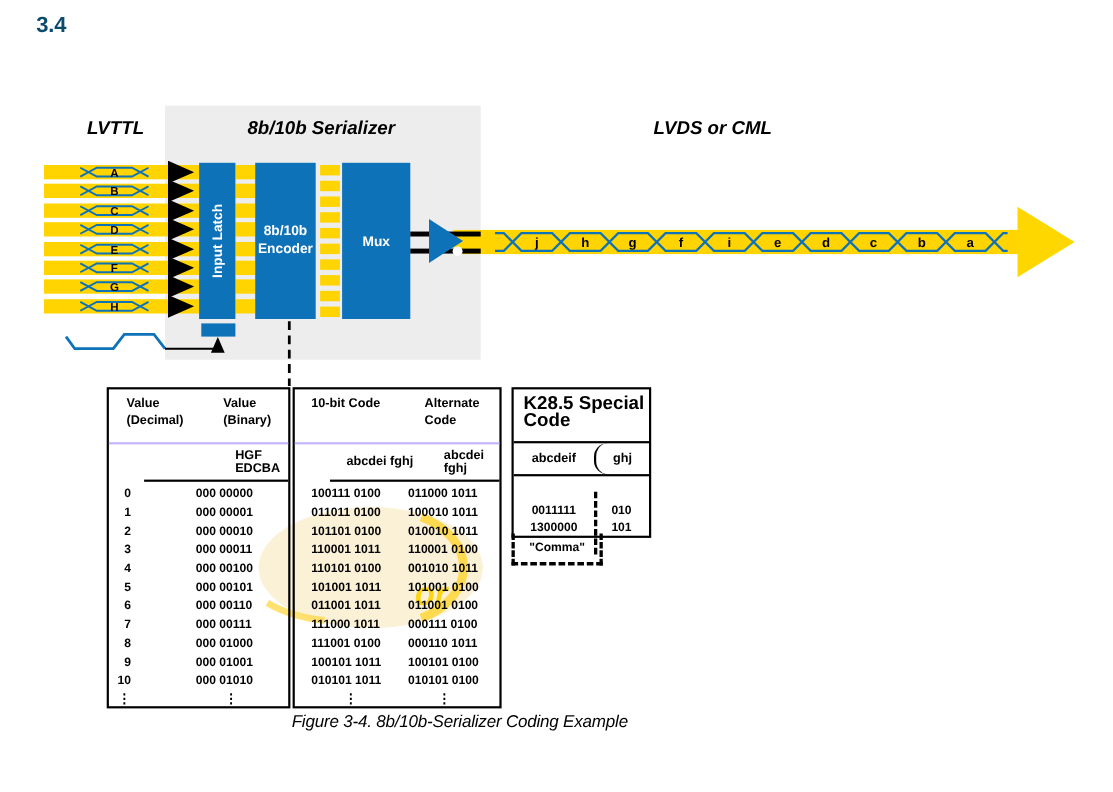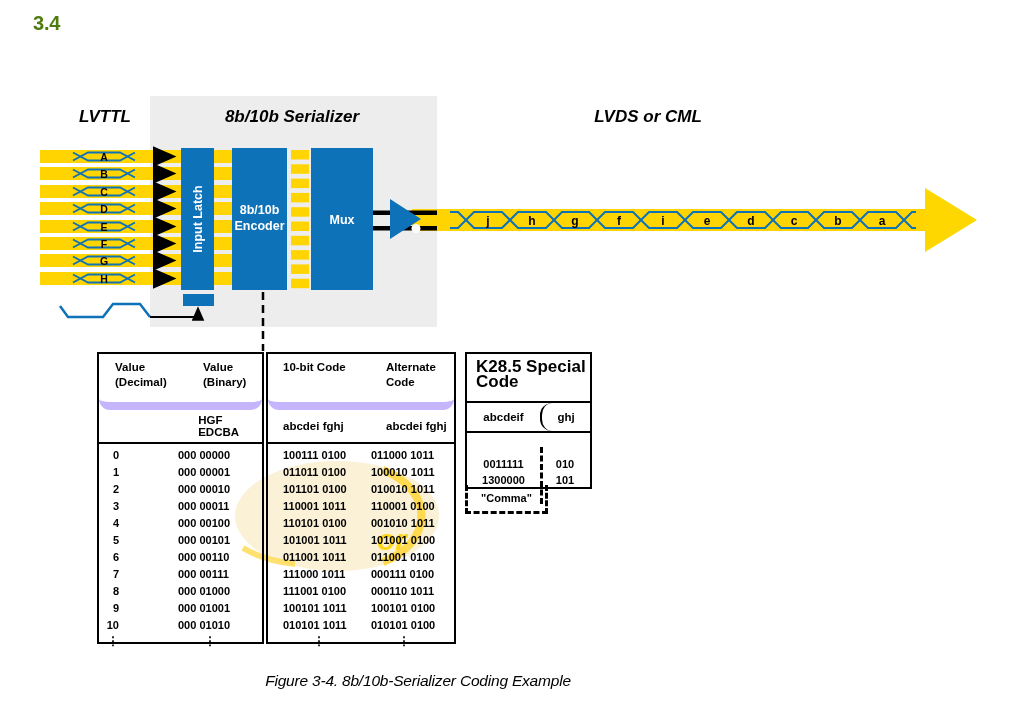--- a/index.html
+++ b/index.html
@@ -1,40 +1,40 @@
 <!DOCTYPE html>
 <html><head>
 <meta charset="utf-8">
 <style>
   html,body{margin:0;padding:0;background:#fff;font-family:"Liberation Sans",sans-serif;}
   .page{position:relative;width:1012px;height:720px;background:#fff;overflow:hidden;color:#000;}
 
   
   .heading{position:absolute;left:33px;top:12px;display:flex;gap:58px;
-           color:#4d7c0f;font-size:20px;font-weight:700;letter-spacing:-0.2px;}
+           color:#0c4a6e;font-size:20px;font-weight:700;letter-spacing:-0.2px;}
 
   
   .diagram-svg{position:absolute;left:0;top:0;width:1012px;height:360px;z-index:2;}
   .blk-label{font:italic 700 17px "Liberation Sans",sans-serif;fill:#000;}
   .white-label{font:700 12.5px "Liberation Sans",sans-serif;fill:#fff;}
   .bit-letter{font:700 10.5px "Liberation Sans",sans-serif;fill:#000;}
   .serial-letter{font:700 12px "Liberation Sans",sans-serif;fill:#000;}
 
   
   .watermark{position:absolute;left:225px;top:452px;z-index:1;}
 
   
   .tbl{position:absolute;border:2px solid #000;background:transparent;z-index:2;
        font-weight:700;font-size:11px;}
   .tbl-left{left:97px;top:352px;width:163px;height:288px;}
   .tbl-right{left:266px;top:352px;width:186px;height:288px;}
-  .hdr1{height:42px;border-bottom:8px solid #c4b5fd;display:flex;padding-top:6px;
-        font-size:11.5px;line-height:15px;border-radius:11px;}
+  .hdr1{height:42px;border-bottom:2px solid #c4b5fd;display:flex;padding-top:6px;
+        font-size:11.5px;line-height:15px;}
   .hdr2{height:32px;border-bottom:2px solid #000;display:flex;align-items:center;
-        font-size:11.5px;}
+        font-size:11.5px;margin-left:32px;}
   .h-c1{width:72px;padding-left:16px;}
   .h-c2{padding-left:16px;}
   .h-c3{width:86px;padding-left:15px;}
   .h-c4{padding-left:17px;}
   .rows{padding-top:3px;}
   .trow{display:grid;grid-template-columns:20px 1fr;height:17px;line-height:17px;}
   .trow.r{grid-template-columns:86px 1fr;}
   .c-dec{text-align:right;}
   .c-bin{padding-left:59px;}
   .c-code{padding-left:15px;}
@@ -54,21 +54,21 @@
   .krow{display:flex;height:16px;line-height:16px;}
   .krow .k-a{width:73px;text-align:center;}
   .krow .k-g{flex:1;text-align:center;}
   .k-divider{position:absolute;left:73px;top:-2px;height:57px;border-left:3px dashed #000;}
   .comma-box{position:absolute;left:465px;top:485px;width:77px;height:26px;z-index:3;
              border-left:3px dashed #000;border-right:3px dashed #000;border-bottom:3px dashed #000;
              display:flex;align-items:center;justify-content:center;
              font-weight:700;font-size:11px;background:transparent;}
 
   
-  .caption{position:absolute;left:0;top:672px;width:836px;text-align:center;
+  .caption{position:absolute;left:0;top:648px;width:836px;text-align:center;
            font-style:italic;font-size:15.5px;letter-spacing:-0.2px;}
 </style>
 </head>
 <body>
 
 <div class="page">
 
   <div class="heading">
     <span>3.4</span>
   </div>

